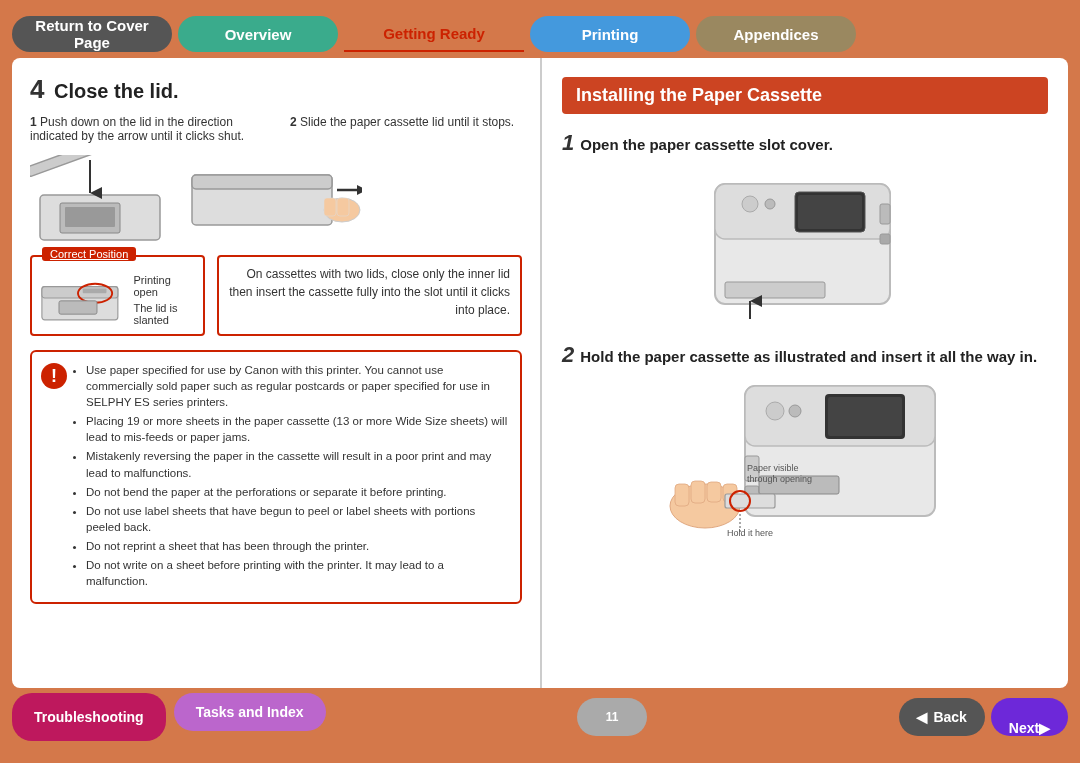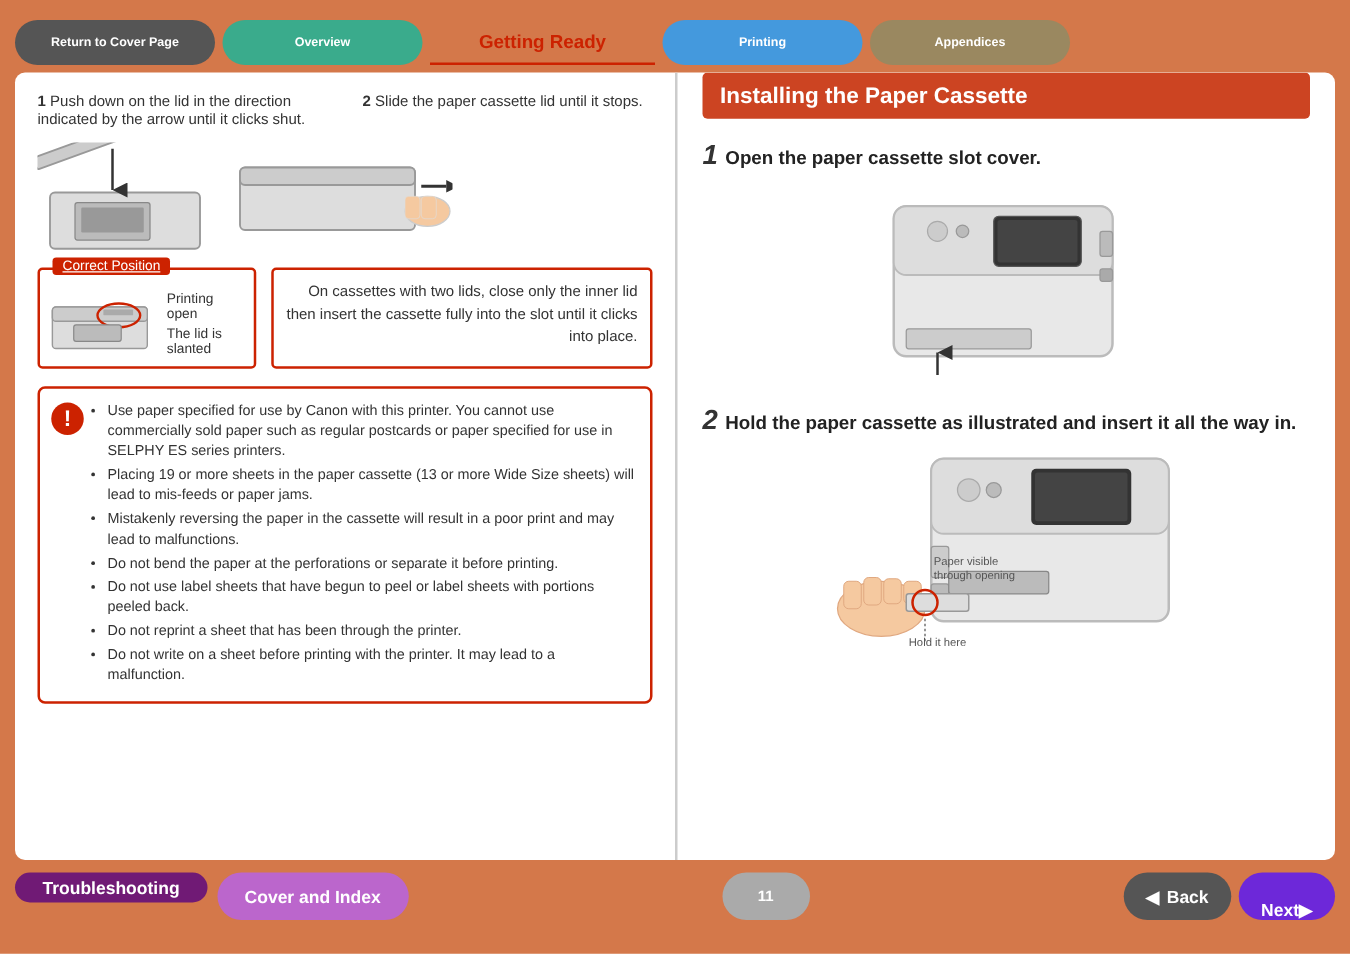--- a/index.html
+++ b/index.html
@@ -19,21 +19,21 @@
       align-items: center;
       padding: 10px 12px 0 12px;
       gap: 6px;
       height: 58px;
     }
     .nav-btn {
       height: 36px;
       border: none;
       border-radius: 18px;
       cursor: pointer;
-      font-size: 10px;
+      font-size: 15px;
       font-weight: bold;
       padding: 0 18px;
       color: white;
     }
     .nav-btn.return { background: #555; flex: 0 0 160px; }
     .nav-btn.overview { background: #3aab8c; flex: 0 0 160px; }
     .nav-btn.getting-ready {
       background: transparent;
       color: #cc2200;
       font-size: 15px;
@@ -178,20 +178,21 @@
       color: #333;
       margin-bottom: 3px;
       line-height: 1.4;
     }
 
     
     .right-panel {
       flex: 1;
       padding: 0 20px;
       overflow-y: auto;
+      margin-top: 19px;
     }
 
     .section-title-bar {
       background: #cc4422;
       color: white;
       font-size: 18px;
       font-weight: bold;
       padding: 8px 14px;
       border-radius: 4px;
       margin-bottom: 16px;
@@ -228,28 +229,28 @@
       align-items: center;
       padding: 8px 12px;
       height: 58px;
       justify-content: space-between;
     }
     .bottom-left {
       display: flex;
       gap: 8px;
     }
     .btn-troubleshooting {
-      background: #701a75;
+      background: #be185d;
       color: white;
       font-weight: bold;
       font-size: 14px;
       border: none;
       border-radius: 20px;
       padding: 0 22px;
-      height: 24px;
+      height: 48px;
       cursor: pointer;
     }
     .btn-tasks {
       background: #bb66cc;
       color: white;
       font-weight: bold;
       font-size: 14px;
       border: none;
       border-radius: 20px;
       padding: 0 22px;
@@ -309,20 +310,24 @@
   <button class="nav-btn overview">Overview</button>
   <button class="nav-btn getting-ready">Getting Ready</button>
   <button class="nav-btn printing">Printing</button>
   <button class="nav-btn appendices">Appendices</button>
 </div>
 
 <div class="main-content">
 
   <div class="left-panel">
 
+    <div class="step-heading">
+      <span class="step-num">4</span>
+      <span>Close the lid.</span>
+    </div>
 
     <div class="sub-steps">
       <div class="sub-step">
         <span class="sub-num">1</span>
         <span>Push down on the lid in the direction indicated by the arrow until it clicks shut.</span>
       </div>
       <div class="sub-step">
         <span class="sub-num">2</span>
         <span>Slide the paper cassette lid until it stops.</span>
       </div>
@@ -484,21 +489,21 @@
         </svg>
       </div>
     </div>
 
   </div>
 </div>
 
 <div class="bottom-nav">
   <div class="bottom-left">
     <button class="btn-troubleshooting">Troubleshooting</button>
-    <button class="btn-tasks">Cover and Index</button>
+    <button class="btn-tasks">Tasks and Index</button>
   </div>
   <div class="page-number">11</div>
   <div class="bottom-right">
     <button class="btn-back">
       <span>◀</span>
       <span>Back</span>
     </button>
     <button class="btn-next">
       <span>Next</span>
       <span>▶</span>

